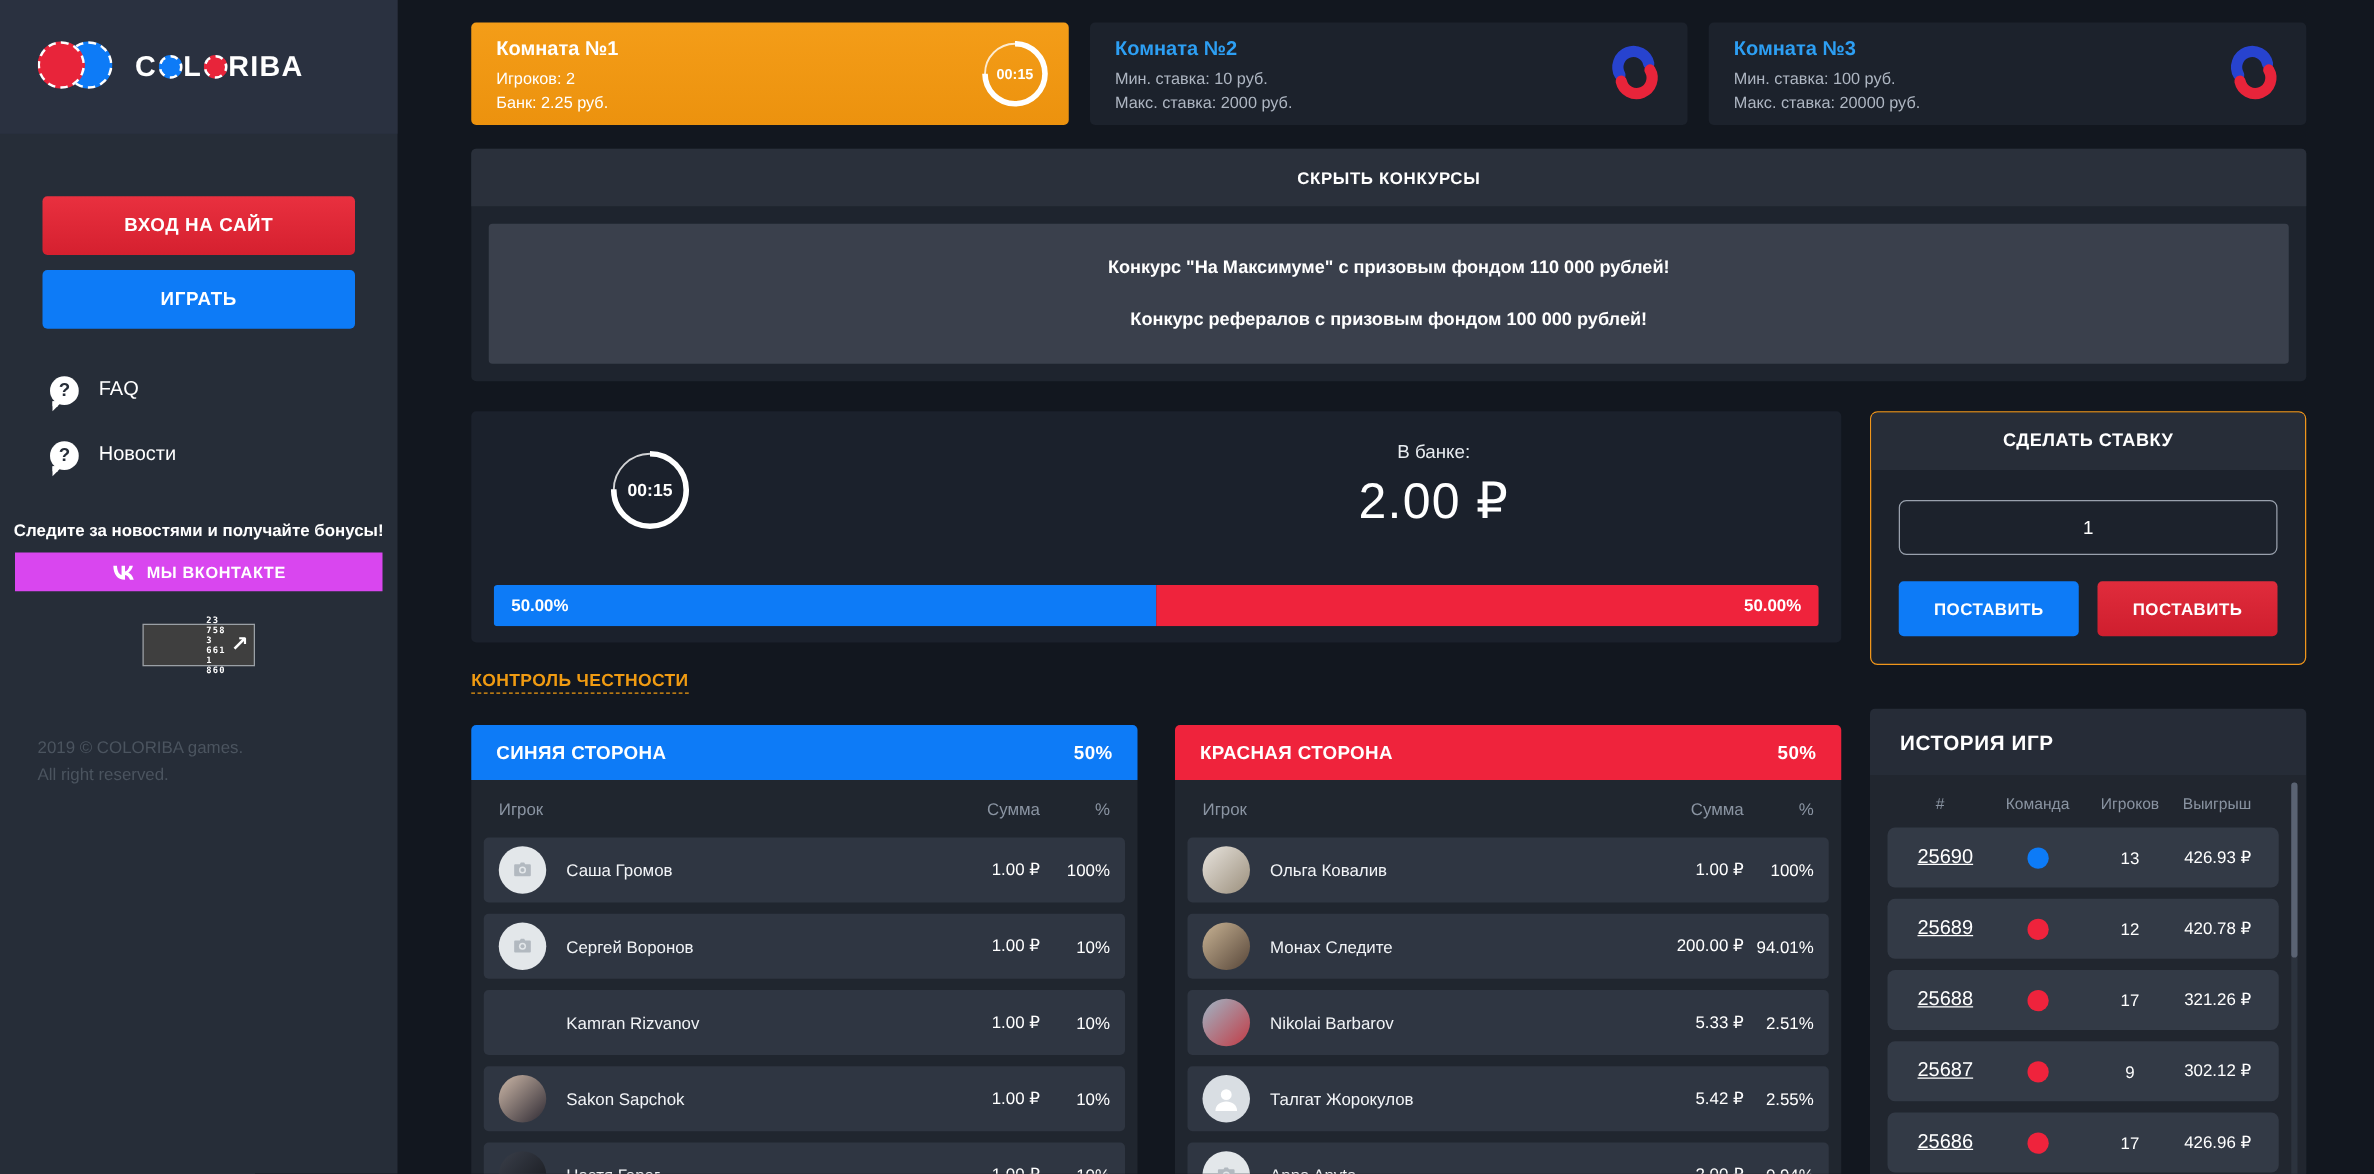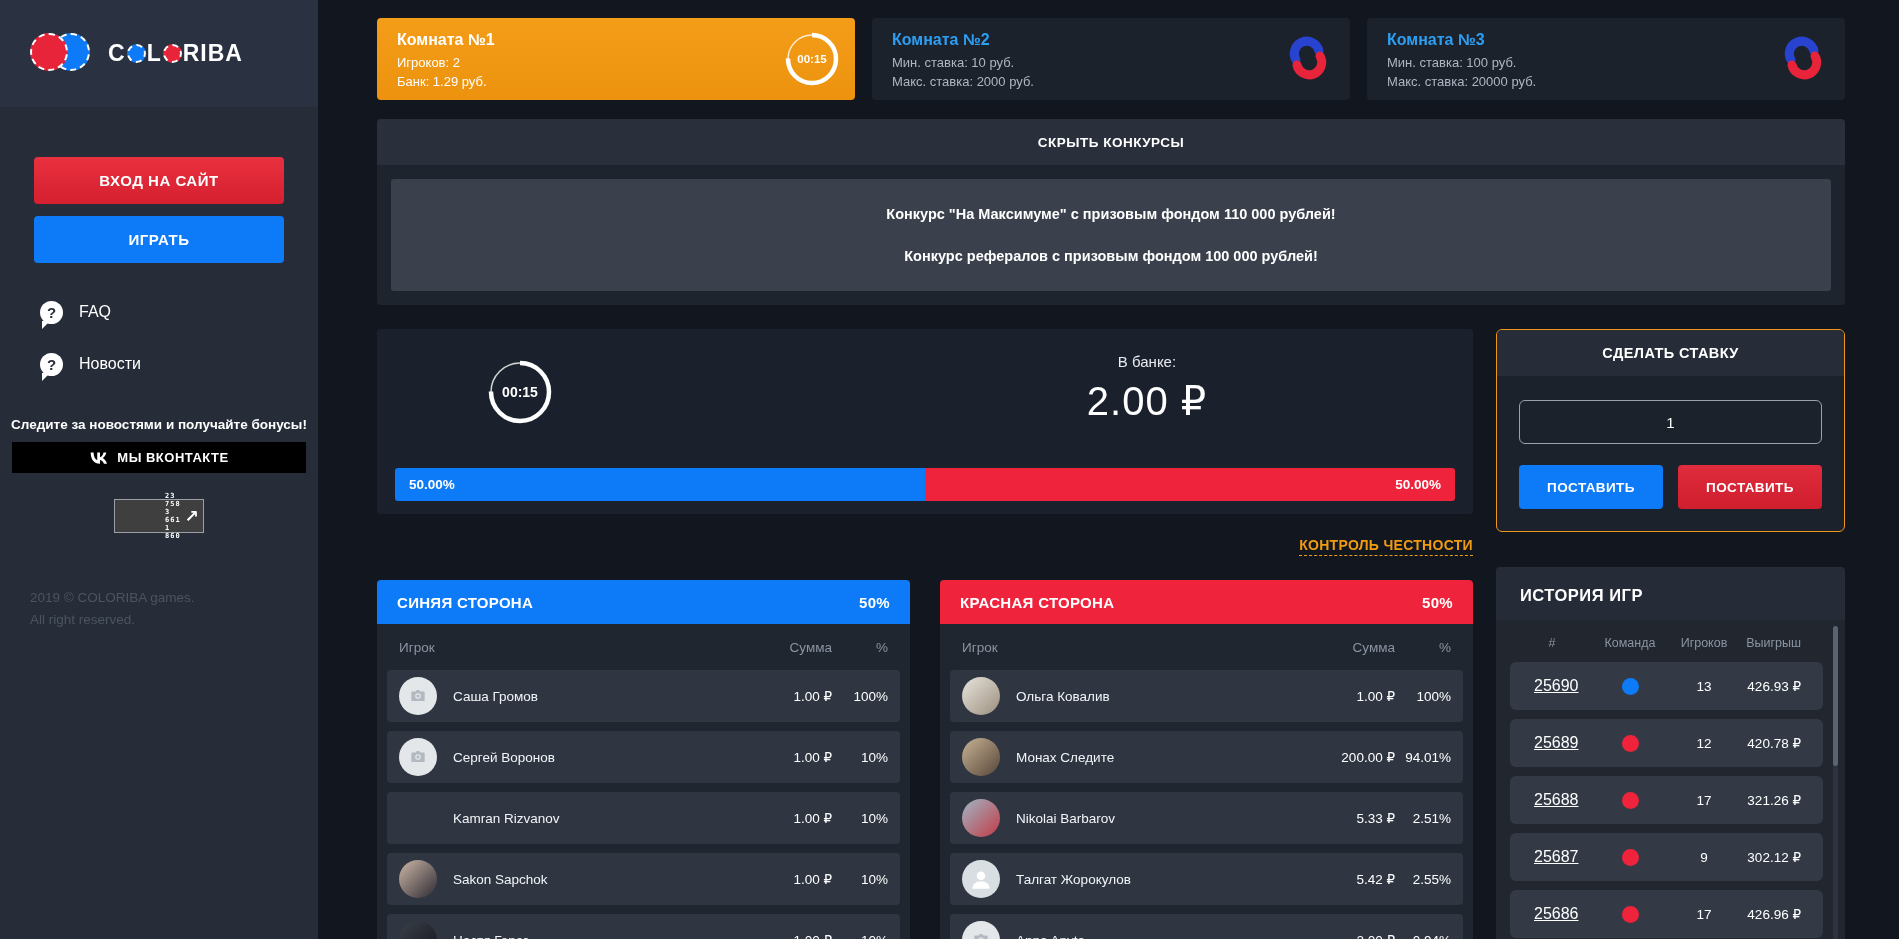--- a/index.html
+++ b/index.html
@@ -23,21 +23,21 @@
     font-family:inherit; }
   .side-btn.red  { background:linear-gradient(180deg,#e9303f,#d5202f); margin-top:50px; }
   .side-btn.blue { background:#0d7bf7; margin-top:12px; }
   .menu { margin-top:34px; }
   .menu-item { display:flex; align-items:center; padding-left:40px; height:30px; margin-bottom:22px; cursor:pointer; }
   .qicon { position:relative; width:23px; height:23px; background:#fff; border-radius:50%;
     color:#262d38; font-weight:bold; font-size:15px; display:flex; align-items:center; justify-content:center; margin-right:16px; }
   .qicon::after { content:""; position:absolute; left:2px; bottom:-5px; border:4px solid transparent; border-top-color:#fff; border-left-color:#fff; }
   .menu-label { font-size:16px; color:#fff; }
   .follow-text { margin-top:38px; text-align:center; font-weight:bold; font-size:13.5px; padding:0 10px; }
-  .vk-bar { margin:10px 12px 0 12px; height:31px; background:#000000; display:flex; align-items:center; justify-content:center;
+  .vk-bar { margin:10px 12px 0 12px; height:31px; background:#d946ef; display:flex; align-items:center; justify-content:center;
     font-weight:bold; font-size:13px; letter-spacing:.5px; cursor:pointer; }
   .vk-bar svg { margin-right:8px; }
   .counter { margin:26px auto 0 auto; width:90px; height:34px; background:#3f3f3f; border:1px solid #9aa0a6;
     display:flex; align-items:center; cursor:pointer;padding-left:45px; }
   .counter .nums { flex:1; padding-left:5px; font-family:"DejaVu Sans Mono",monospace; font-size:7px; line-height:8px;
     font-weight:bold; color:#fff; letter-spacing:1px; }
   .counter .arr { width:26px; text-align:center; font-size:17px; font-weight:bold; color:#fff; }
   .side-footer { margin-top:54px; padding-left:30px; color:#4b545f; font-size:13.5px; line-height:1.65; }
   
   .main { position:absolute; left:318px; top:0; right:0; bottom:0; padding:18px 54px 0 59px; }
@@ -64,21 +64,21 @@
   .left-col { flex:1; min-width:0; }
   .right-col { width:349px; flex:none; }
   .game-panel { background:#1b212c; border-radius:4px; height:185px; position:relative; margin-bottom:22px; }
   .big-timer { position:absolute; left:110px; top:30px; }
   .bank-block { position:absolute; left:670px; top:24px; width:200px; text-align:center; }
   .bank-label { font-size:15px; color:#e8ecf1; }
   .bank-value { font-size:40px; font-weight:400; margin-top:8px; letter-spacing:1px; }
   .progress { position:absolute; left:18px; right:18px; bottom:13px; height:33px; display:flex; border-radius:3px; overflow:hidden; }
   .progress .pb { width:50%; background:#0d7bf7; display:flex; align-items:center; padding-left:14px; font-weight:bold; font-size:13.5px; }
   .progress .pr { width:50%; background:#ef233c; display:flex; align-items:center; justify-content:flex-end; padding-right:14px; font-weight:bold; font-size:13.5px; }
-  .fairness { text-align:right; margin:4px 0 26px 0; }
+  .fairness { text-align:left; margin:4px 0 26px 0; }
   .fairness a { color:#f09b12; font-weight:bold; font-size:14px; text-decoration:none; border-bottom:1px dashed #f09b12; padding-bottom:2px; cursor:pointer; letter-spacing:.3px;}
   .sides-row { display:flex; gap:30px; }
   .side-table { flex:1; min-width:0; }
   .side-head { height:44px; border-radius:4px 4px 0 0; display:flex; align-items:center; justify-content:space-between;
     padding:0 20px; font-weight:bold; font-size:15px; letter-spacing:.3px; }
   .side-head.blue { background:#0d7bf7; } .side-head.red { background:#ef233c; }
   .side-body { background:#20262f; border-radius:0 0 4px 4px; padding:0 10px 10px 10px; }
   .col-head { display:flex; align-items:center; height:46px; padding:0 12px; color:#8a94a2; font-size:13.5px; }
   .col-head .cn { flex:1; } .col-head .cs { width:86px; text-align:right; } .col-head .cp { width:56px; text-align:right; }
   .p-row { display:flex; align-items:center; background:#2f3642; border-radius:4px; height:52px; padding:0 12px; margin-bottom:9px; }
@@ -162,21 +162,21 @@
     <div>All right reserved.</div>
   </div>
 </div>
 
 <div class="main">
 
   <div class="rooms-row">
     <div class="room active">
       <div class="room-title">Комната №1</div>
       <div class="room-line">Игроков: 2</div>
-      <div class="room-line">Банк: 1.29 руб.</div>
+      <div class="room-line">Банк: 2.25 руб.</div>
       <div class="room-timer">
         <svg width="54" height="54" viewBox="0 0 54 54">
           <circle cx="27" cy="27" r="24" fill="none" stroke="rgba(255,255,255,.8)" stroke-width="1.5"></circle>
           <circle cx="27" cy="27" r="24" fill="none" stroke="#fff" stroke-width="4.5" stroke-dasharray="113 38" transform="rotate(-90 27 27)"></circle>
           <text x="27" y="31" text-anchor="middle" fill="#fff" font-size="11.5" font-weight="bold">00:15</text>
         </svg>
       </div>
     </div>
     <div class="room">
       <div class="room-title">Комната №2</div>

